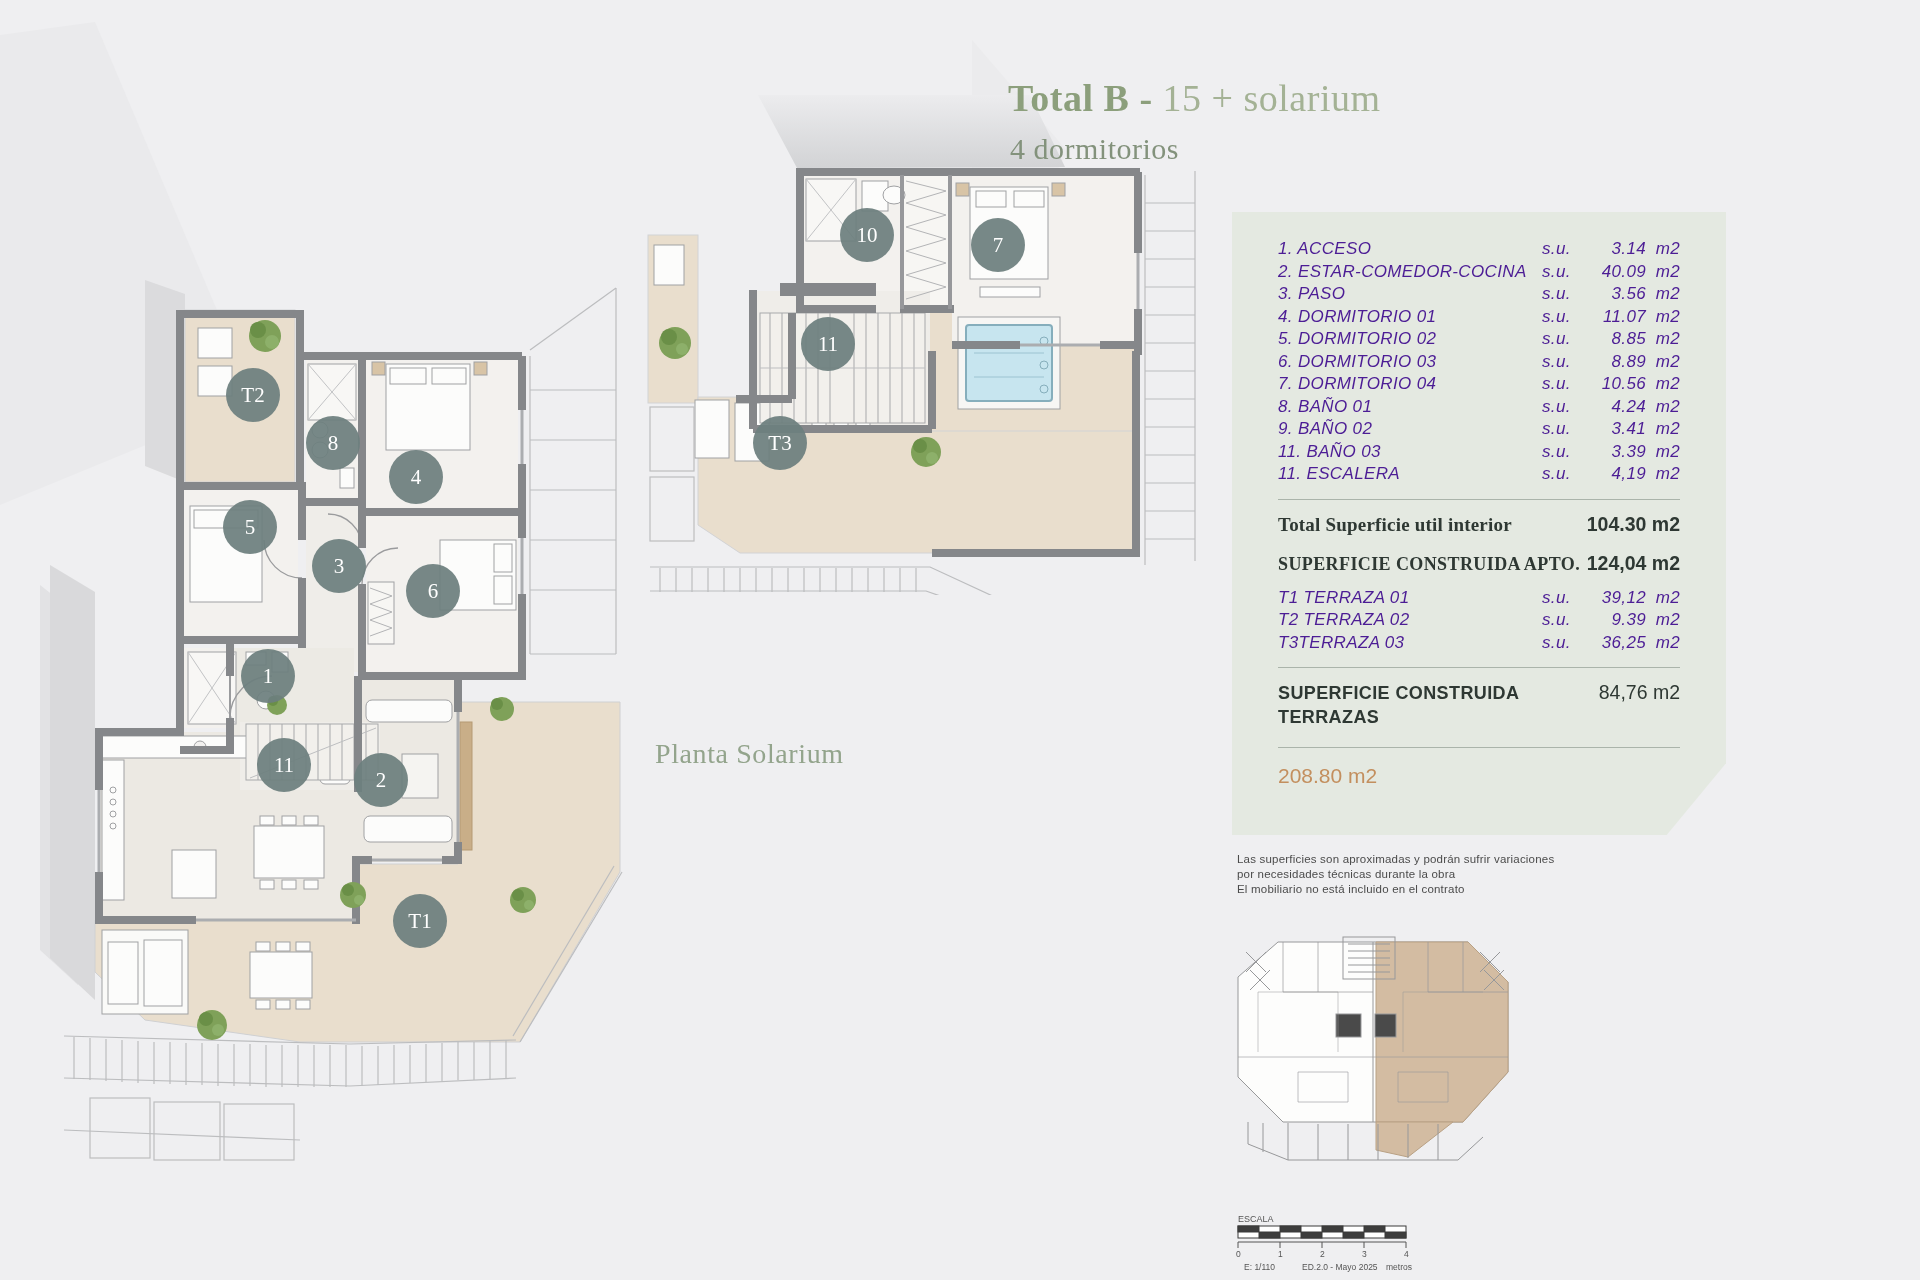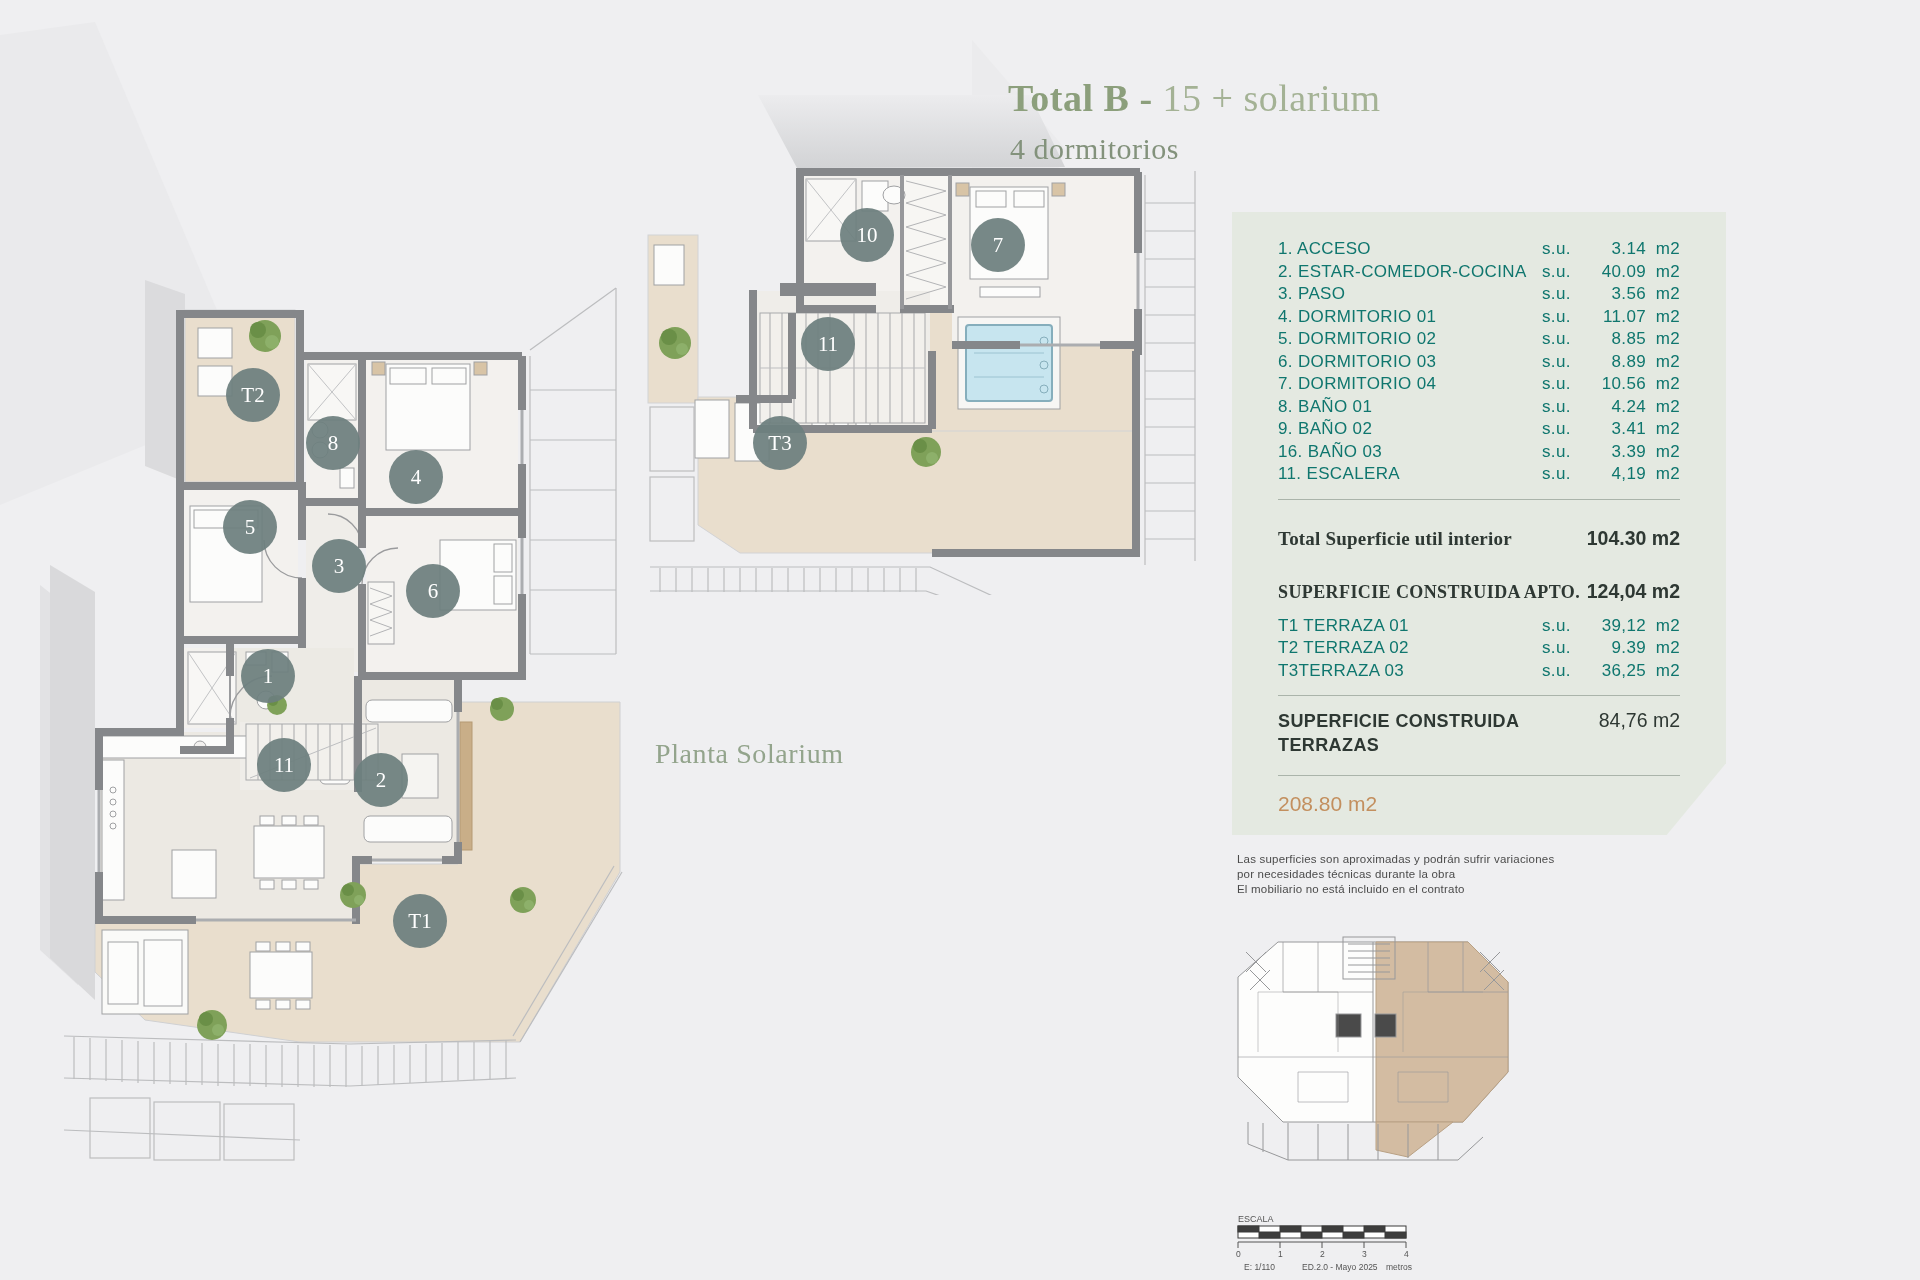--- a/index.html
+++ b/index.html
@@ -31,30 +31,30 @@
   }
   
   .panel{
     left:1232px;top:212px;width:494px;height:623px;
     background:#e4e9e1;
     clip-path:polygon(0 0,100% 0,100% 88.5%,88% 100%,0 100%);
     box-sizing:border-box;
     padding:26px 46px 0 46px;
     color:#4a534e;
   }
-  .row{display:flex;align-items:flex-end;font-size:17px;line-height:22.5px;letter-spacing:.35px;color:#0f766e;}
+  .row{display:flex;align-items:flex-end;font-size:17px;line-height:22.5px;letter-spacing:.35px;color:#4c1d95;font-style:italic;}
   .row .lbl{flex:1;white-space:nowrap;}
   .row .su{width:40px;text-align:left;}
   .row .val{width:64px;text-align:right;}
   .row .unit{width:34px;text-align:right;}
   .divider{border:none;border-top:1px solid rgba(100,115,105,.45);margin:13px 0;}
   .trow{display:flex;align-items:baseline;margin:4px 0 2px 0;}
   .trow .tlbl{flex:1;font-size:19px;font-weight:700;color:#2e3833;letter-spacing:.2px;font-family:Liberation Serif, serif;}
   .trow .tlbl.cap{font-size:18px;letter-spacing:.4px;}
-  .trow .tval{font-size:19.5px;font-weight:700;color:#2e3833;white-space:nowrap;margin-top:14px;}
+  .trow .tval{font-size:19.5px;font-weight:700;color:#2e3833;white-space:nowrap;}
   .block{display:flex;margin:6px 0 2px 0;}
   .block .blbl{flex:1;font-size:18px;font-weight:700;color:#2e3833;letter-spacing:.4px;line-height:24px;}
   .block .bval{font-size:19.5px;font-weight:400;color:#2e3833;white-space:nowrap;}
   .block .bval.orange{color:#c38f5e;font-size:21px;}
   .spacer10{height:10px;}
   
   .disclaimer{
     left:1237px;top:852px;
     font-size:11.5px;line-height:15px;color:#4b4b4b;letter-spacing:.2px;
   }
@@ -509,21 +509,21 @@
       <span class="val">4.24</span>
       <span class="unit">m2</span>
     </div>
   <div class="row">
       <span class="lbl">9. BAÑO 02</span>
       <span class="su">s.u.</span>
       <span class="val">3.41</span>
       <span class="unit">m2</span>
     </div>
   <div class="row">
-      <span class="lbl">16. BAÑO 03</span>
+      <span class="lbl">11. BAÑO 03</span>
       <span class="su">s.u.</span>
       <span class="val">3.39</span>
       <span class="unit">m2</span>
     </div>
   <div class="row">
       <span class="lbl">11. ESCALERA</span>
       <span class="su">s.u.</span>
       <span class="val">4,19</span>
       <span class="unit">m2</span>
     </div>

